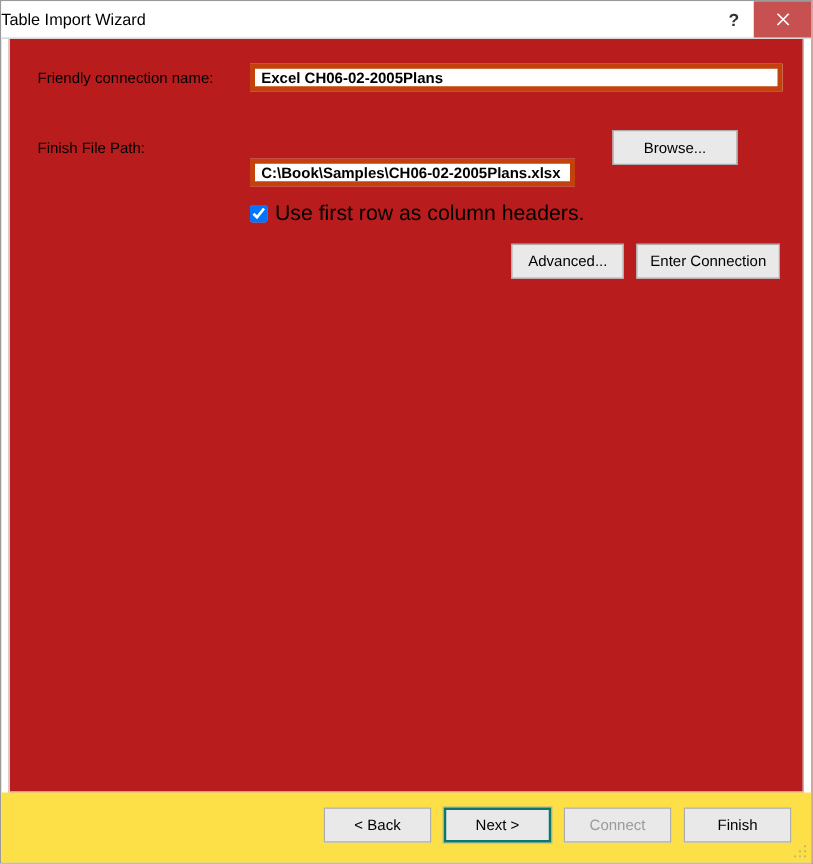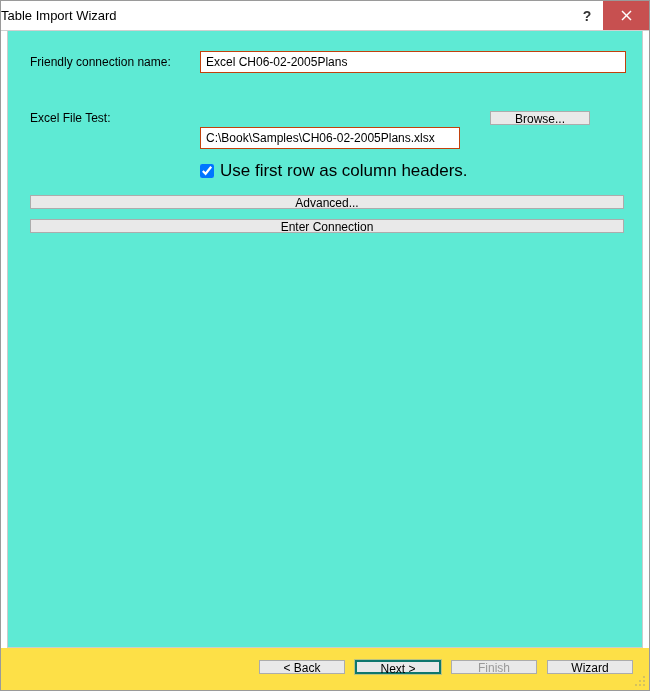--- a/index.html
+++ b/index.html
@@ -79,47 +79,48 @@
     }
     .header-subtitle {
       font-size: 12px;
       color: #000;
       padding-left: 12px;
     }
 
     .form-area {
       flex: 1;
       padding: 20px 16px 10px 22px;
-      background: #5eead4;
+      background: #b91c1c;
       margin: 0 6px;
       border-left: 1px solid #ccc;
       border-right: 1px solid #ccc;
       border-bottom: 1px solid #ccc;
     }
 
     .form-row {
       display: flex;
       align-items: center;
       margin-bottom: 14px;
     }
     .form-label {
       width: 170px;
       font-size: 12px;
       color: #000;
       flex-shrink: 0;
     }
     .form-input {
       flex: 1;
       height: 22px;
-      border: 1px solid #c2410c;
+      border: 4px solid #c2410c;
       background: #fff;
       padding: 0 5px;
       font-family: inherit;
       font-size: 12px;
       color: #000;
+      font-weight: bold;
     }
     .form-input-short {
       width: 260px;
       flex: 0 0 260px;
       margin-top: 40px;
     }
     .browse-button {
       margin-left: 30px;
       width: 100px;
       height: 24px;
@@ -140,25 +141,24 @@
     .checkbox-row label {
       font-size: 17px;
       color: #000;
     }
 
     .action-row {
       display: flex;
       justify-content: flex-end;
       gap: 10px;
       padding-right: 2px;
-      flex-direction: column;
     }
 
     .btn {
-      height: 14px;
+      height: 28px;
       min-width: 90px;
       background: #e9e9e9;
       border: 1px solid #acacac;
       font-family: inherit;
       font-size: 12px;
       color: #000;
       cursor: pointer;
       padding: 0 10px;
     }
     .btn-wide { min-width: 108px; }
@@ -209,42 +209,42 @@
 
 
   <div class="form-area">
 
     <div class="form-row">
       <div class="form-label">Friendly connection name:</div>
       <input type="text" class="form-input" value="Excel CH06-02-2005Plans" style="">
     </div>
 
     <div class="form-row">
-      <div class="form-label">Excel File Test:</div>
+      <div class="form-label">Finish File Path:</div>
       <input type="text" class="form-input form-input-short" value="C:\Book\Samples\CH06-02-2005Plans.xlsx" style="">
       <button class="btn browse-button">Browse...</button>
     </div>
 
     <div class="checkbox-row">
       <input type="checkbox" id="firstrow" checked="" style="">
       <label for="firstrow">Use first row as column headers.</label>
     </div>
 
     <div class="action-row">
       <button class="btn">Advanced...</button>
       <button class="btn btn-wide">Enter Connection</button>
     </div>
 
   </div>
 
   <div class="footer">
     <button class="btn">&lt; Back</button>
     <button class="btn btn-primary">Next &gt;</button>
-    <button class="btn btn-disabled">Finish</button>
-    <button class="btn">Wizard</button>
+    <button class="btn btn-disabled">Connect</button>
+    <button class="btn">Finish</button>
   </div>
 
   <svg class="resize-grip" viewBox="0 0 12 12">
     <circle cx="10" cy="2" r="0.9" fill="#888"></circle>
     <circle cx="6" cy="6" r="0.9" fill="#888"></circle>
     <circle cx="10" cy="6" r="0.9" fill="#888"></circle>
     <circle cx="2" cy="10" r="0.9" fill="#888"></circle>
     <circle cx="6" cy="10" r="0.9" fill="#888"></circle>
     <circle cx="10" cy="10" r="0.9" fill="#888"></circle>
   </svg>

